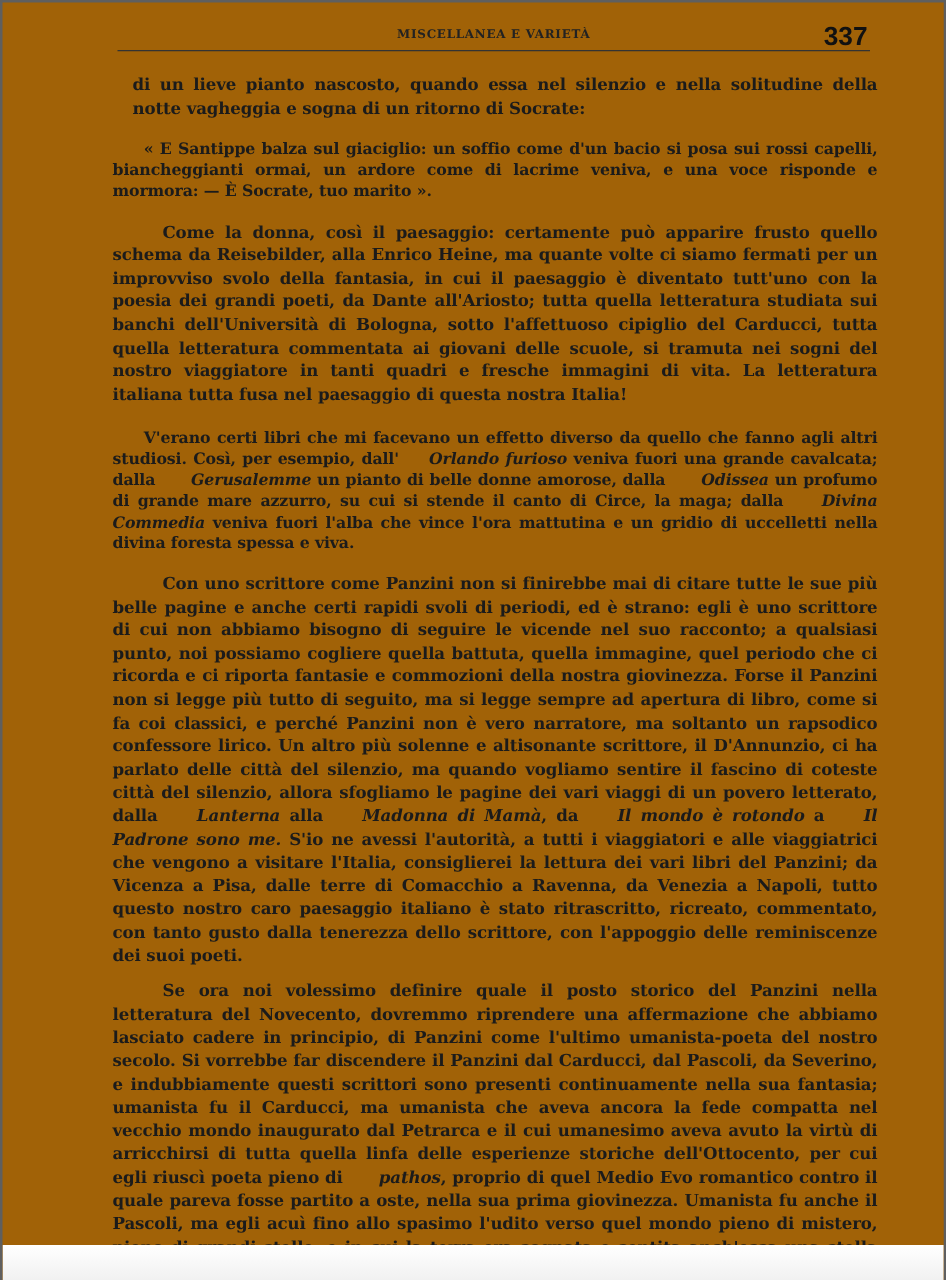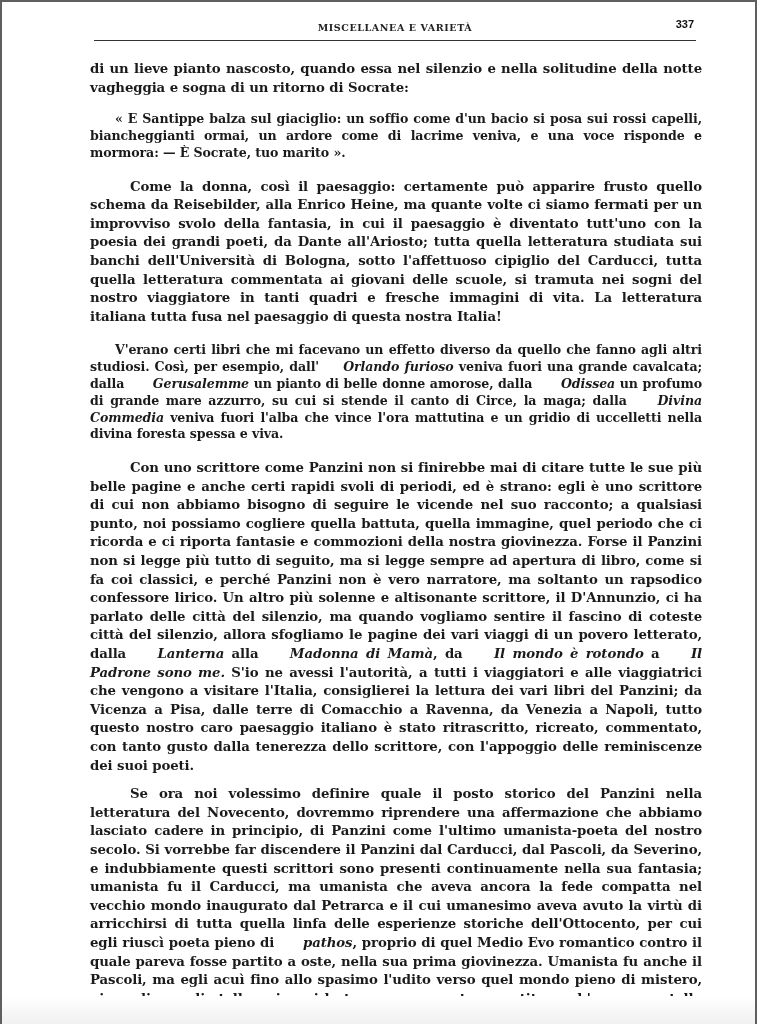--- a/index.html
+++ b/index.html
@@ -3,48 +3,48 @@
 <meta charset="utf-8">
 <style>
   html, body { margin: 0; padding: 0; }
   body {
     width: 757px; height: 1024px; overflow: hidden;
     background: #5f5f5f;
     font-family: "DejaVu Serif", "Liberation Serif", serif;
   }
   .page {
     position: absolute; left: 2px; top: 2px; width: 753px; height: 1022px;
-    background: #ffffff;
+    background: #a16207;
     overflow: hidden;
   }
   .bottom-fade {
     position: absolute; left: 0; right: 0; bottom: 0; height: 28px;
     background: linear-gradient(#ffffff, #f1f1f1);
   }
   .running-head {
     position: absolute; left: 92px; top: 16px; width: 602px; height: 22px;
     border-bottom: 1.5px solid #333;
   }
   .running-title {
     position: absolute; left: 0; right: 0; top: 4px; text-align: center;
     font-size: 9.5px; letter-spacing: 0.6px; color: #222; font-weight: bold;
   }
   .page-number {
     position: absolute; right: 2px; top: 0px;
-    font-size: 11px; font-weight: bold; color: #111;
+    font-size: 21px; font-weight: bold; color: #111;
     font-family: "Liberation Sans", sans-serif;
   }
   .text {
     position: absolute; left: 88px; top: 58px; width: 612px;
     font-size: 13.3px; line-height: 18.6px; color: #1b1b1b;
     text-align: justify; font-weight: bold;
     letter-spacing: -0.1px;
   }
   .text p { margin: 0; text-indent: 40px; }
-  .text p.noindent { text-indent: 0; }
+  .text p.noindent { text-indent: 0; margin-left: 16px; }
   .text p.quote { font-size: 12.6px; line-height: 16.8px; text-indent: 25px; }
   .gap-s { height: 10px; }
   .gap-m { height: 14px; }
   .gap-l { height: 16px; }
   .text i { font-style: italic; padding-left: 24px; }
 </style>
 </head>
 <body>
 
 <div class="page">

